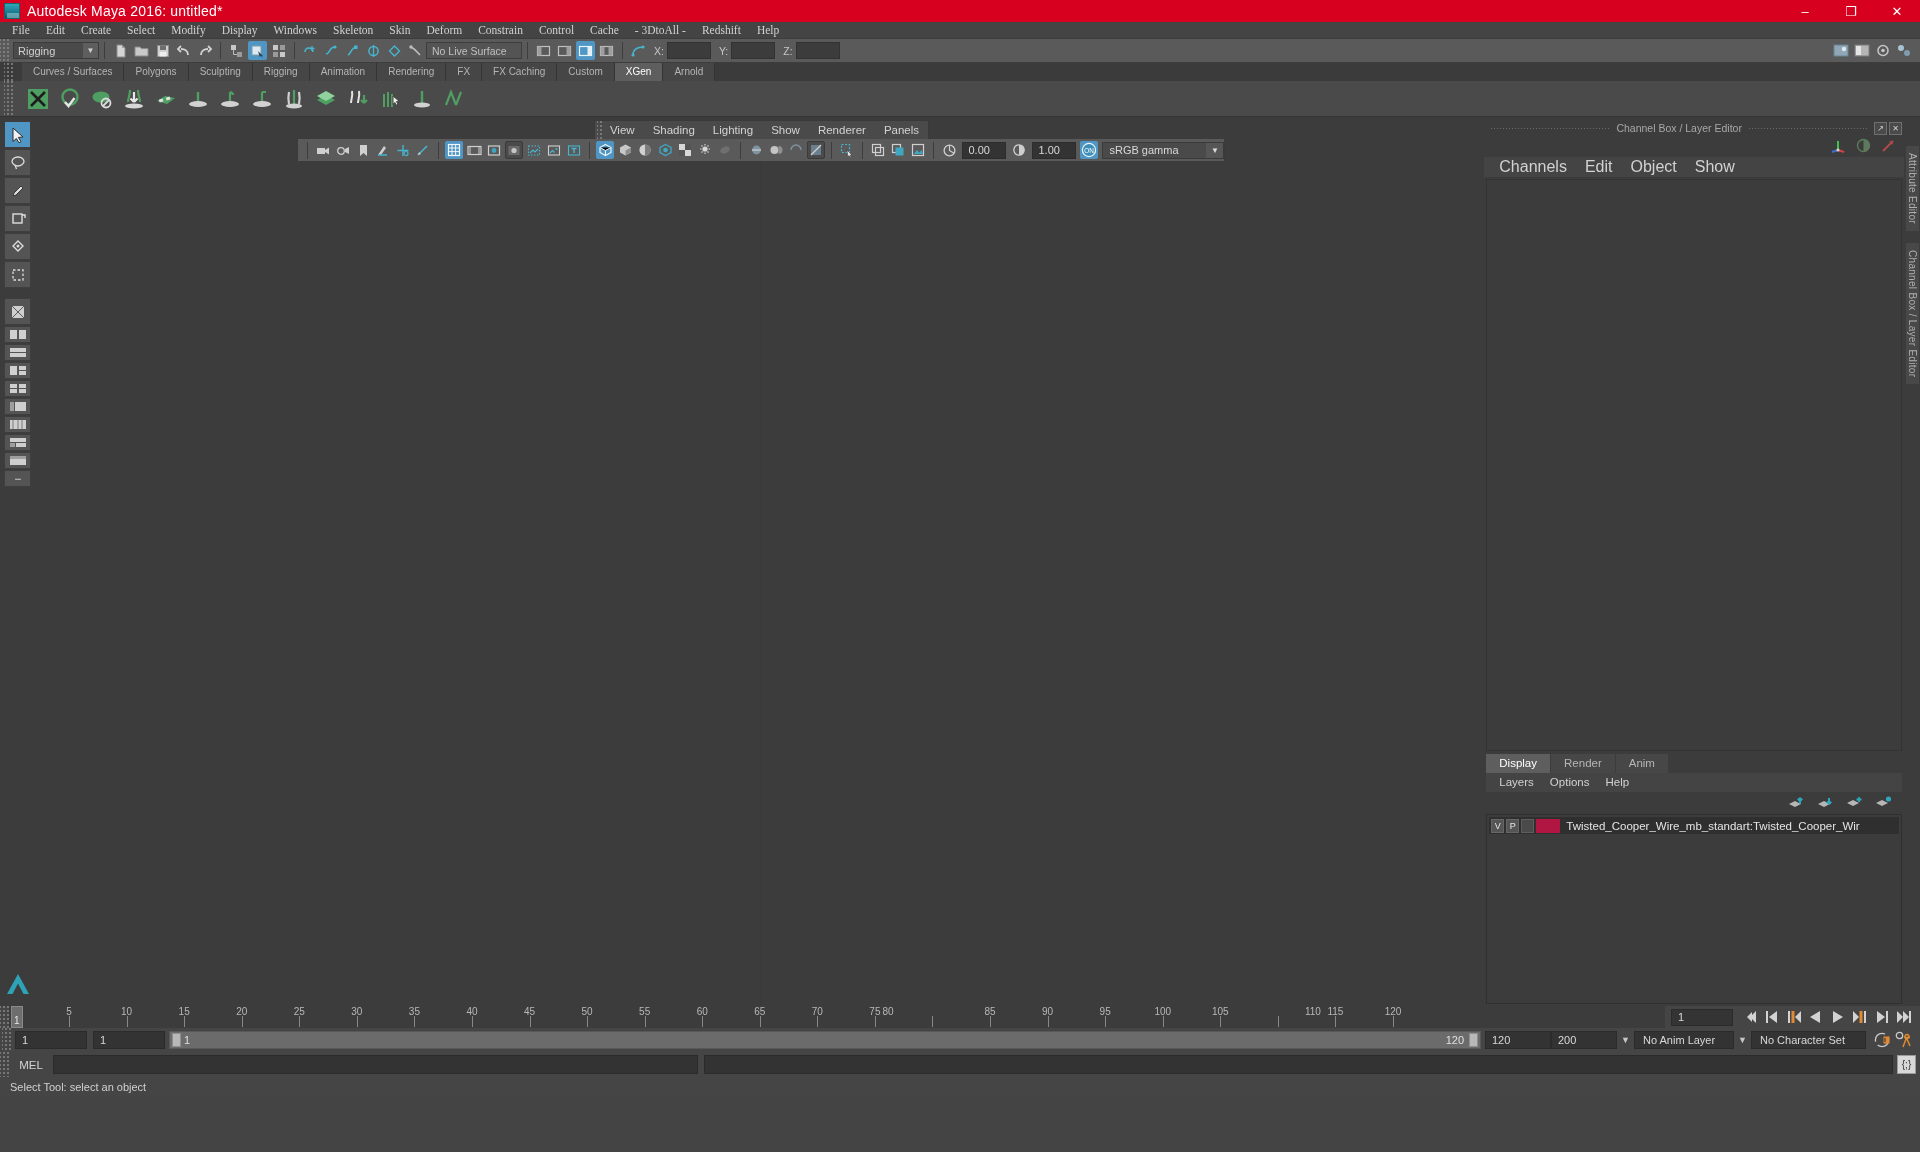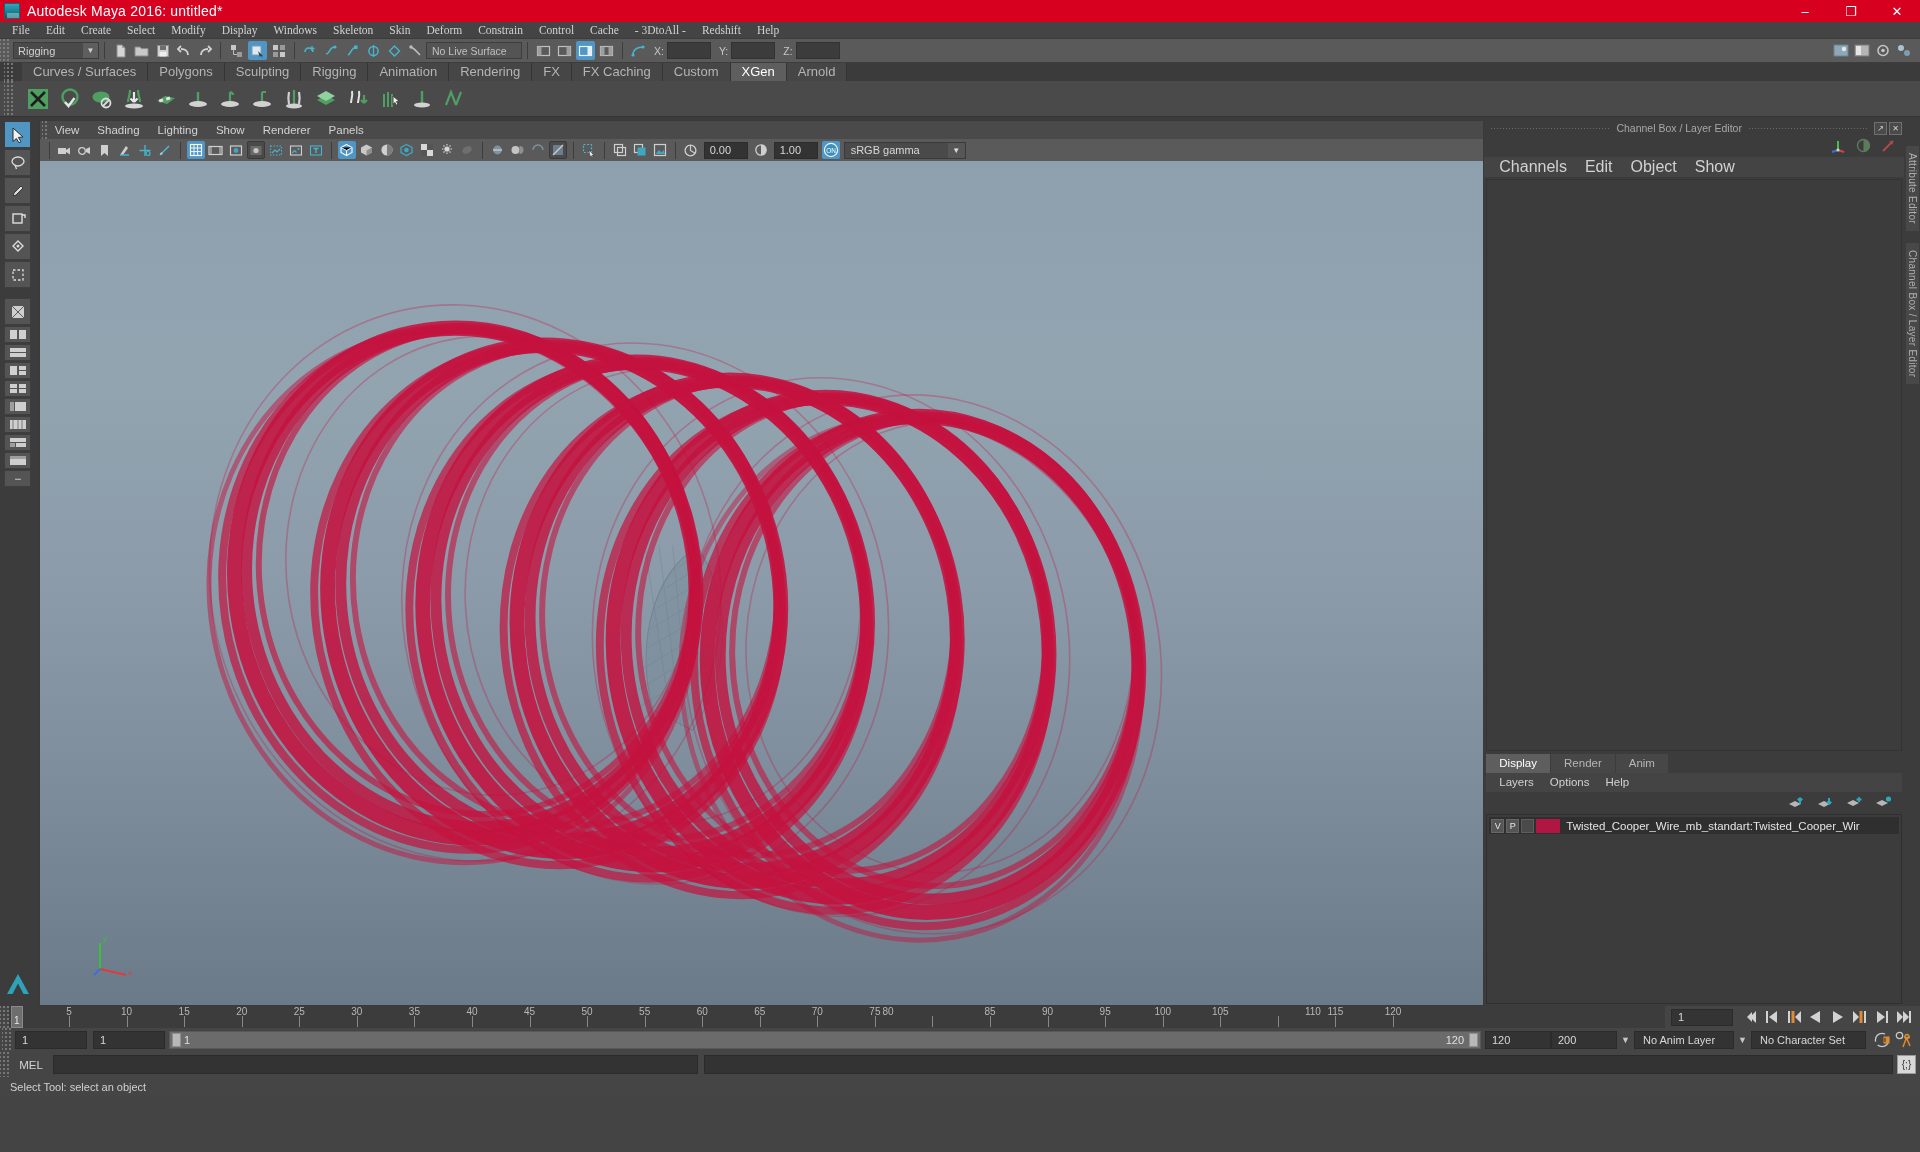--- a/index.html
+++ b/index.html
@@ -28,29 +28,29 @@
   .tbtn{ width:19px; height:19px; margin:0 1px; display:flex;align-items:center;justify-content:center; border-radius:2px;}
   .tbtn.on{ background:#4f96c4; }
   .liveSurf{ height:17px; width:96px; background:#545454; border:1px solid #3d3d3d; font-size:10.5px; color:#c0c0c0; display:flex;align-items:center;padding-left:5px;}
   .coordbox{ height:17px; width:44px; background:#3c3c3c; border:1px solid #323232; margin-right:3px;}
   .coordlbl{ font-size:10.5px; color:#c6c6c6; margin:0 3px 0 5px;}
 
   
   #shelfwrap{ background:#454545; border-bottom:1px solid #343434;}
   #shelftabs{ height:18px; display:flex; align-items:flex-end; padding-left:22px; background:#3b3b3b; position:relative;}
   #shelftabs .grip{position:absolute;left:4px;top:0;height:18px;}
-  #shelftabs .tab{ padding:0 11px; height:18px; line-height:18px; font-size:13px; color:#b4b4b4; background:#464646; border-right:1px solid #343434; cursor:default;}
+  #shelftabs .tab{ padding:0 11px; height:18px; line-height:18px; font-size:10px; color:#b4b4b4; background:#464646; border-right:1px solid #343434; cursor:default;}
   #shelftabs .tab.sel{ background:#5e5e5e; color:#ffffff;}
   #shelfrow{ height:35px; background:#4a4a4a; display:flex; align-items:center; padding-left:22px; position:relative;}
   #shelfrow .grip{position:absolute;left:4px;top:0;height:35px;}
   .sbtn{ width:31px;height:31px;margin-right:1px;display:flex;align-items:center;justify-content:center;}
 
   
   #work{ display:flex; height:889px; background:#3c3c3c;}
-  #viewportcol{ width:1463px; display:flex; flex-direction:column; padding:3px 0 0 3px;}
+  #viewportcol{ width:1463px; display:flex; flex-direction:column; padding:3px 0 0 3px;align-items:center;}
   #vpmenu{ height:19px; background:#4a4a4a; display:flex; align-items:center; padding-left:6px; position:relative; border:1px solid #3a3a3a; border-bottom:none;}
   #vpmenu .grip{position:absolute;left:2px;top:0;height:19px;width:7px;}
   #vpmenu .mi{ padding:0 9px; font-size:11.5px; color:#d2d2d2; line-height:19px;}
   #vptools{ height:22px; background:#5a5a5a; display:flex; align-items:center; padding-left:4px; border-left:1px solid #3a3a3a;border-right:1px solid #3a3a3a;}
   .vbtn{ width:18px;height:18px;margin:0 1px;display:flex;align-items:center;justify-content:center;border-radius:2px;}
   .vbtn.on{ background:#4f96c4;}
   .vbtn.framed{ border:1px solid #3a3a3a; background:#4a4a4a;}
   .numf{ width:44px;height:17px;background:#333;border:1px solid #2c2c2c;color:#d8d8d8;font-size:11px;display:flex;align-items:center;padding-left:5px;margin:0 3px;}
   .gammasel{ height:17px;width:122px;background:#4a4a4a;border:1px solid #3a3a3a;display:flex;align-items:center;padding-left:6px;font-size:11px;color:#d8d8d8;margin-left:3px;}
   .gammasel .car{ margin-left:auto;width:17px;height:15px;background:#565656;display:flex;align-items:center;justify-content:center;font-size:8px;color:#ddd;}

